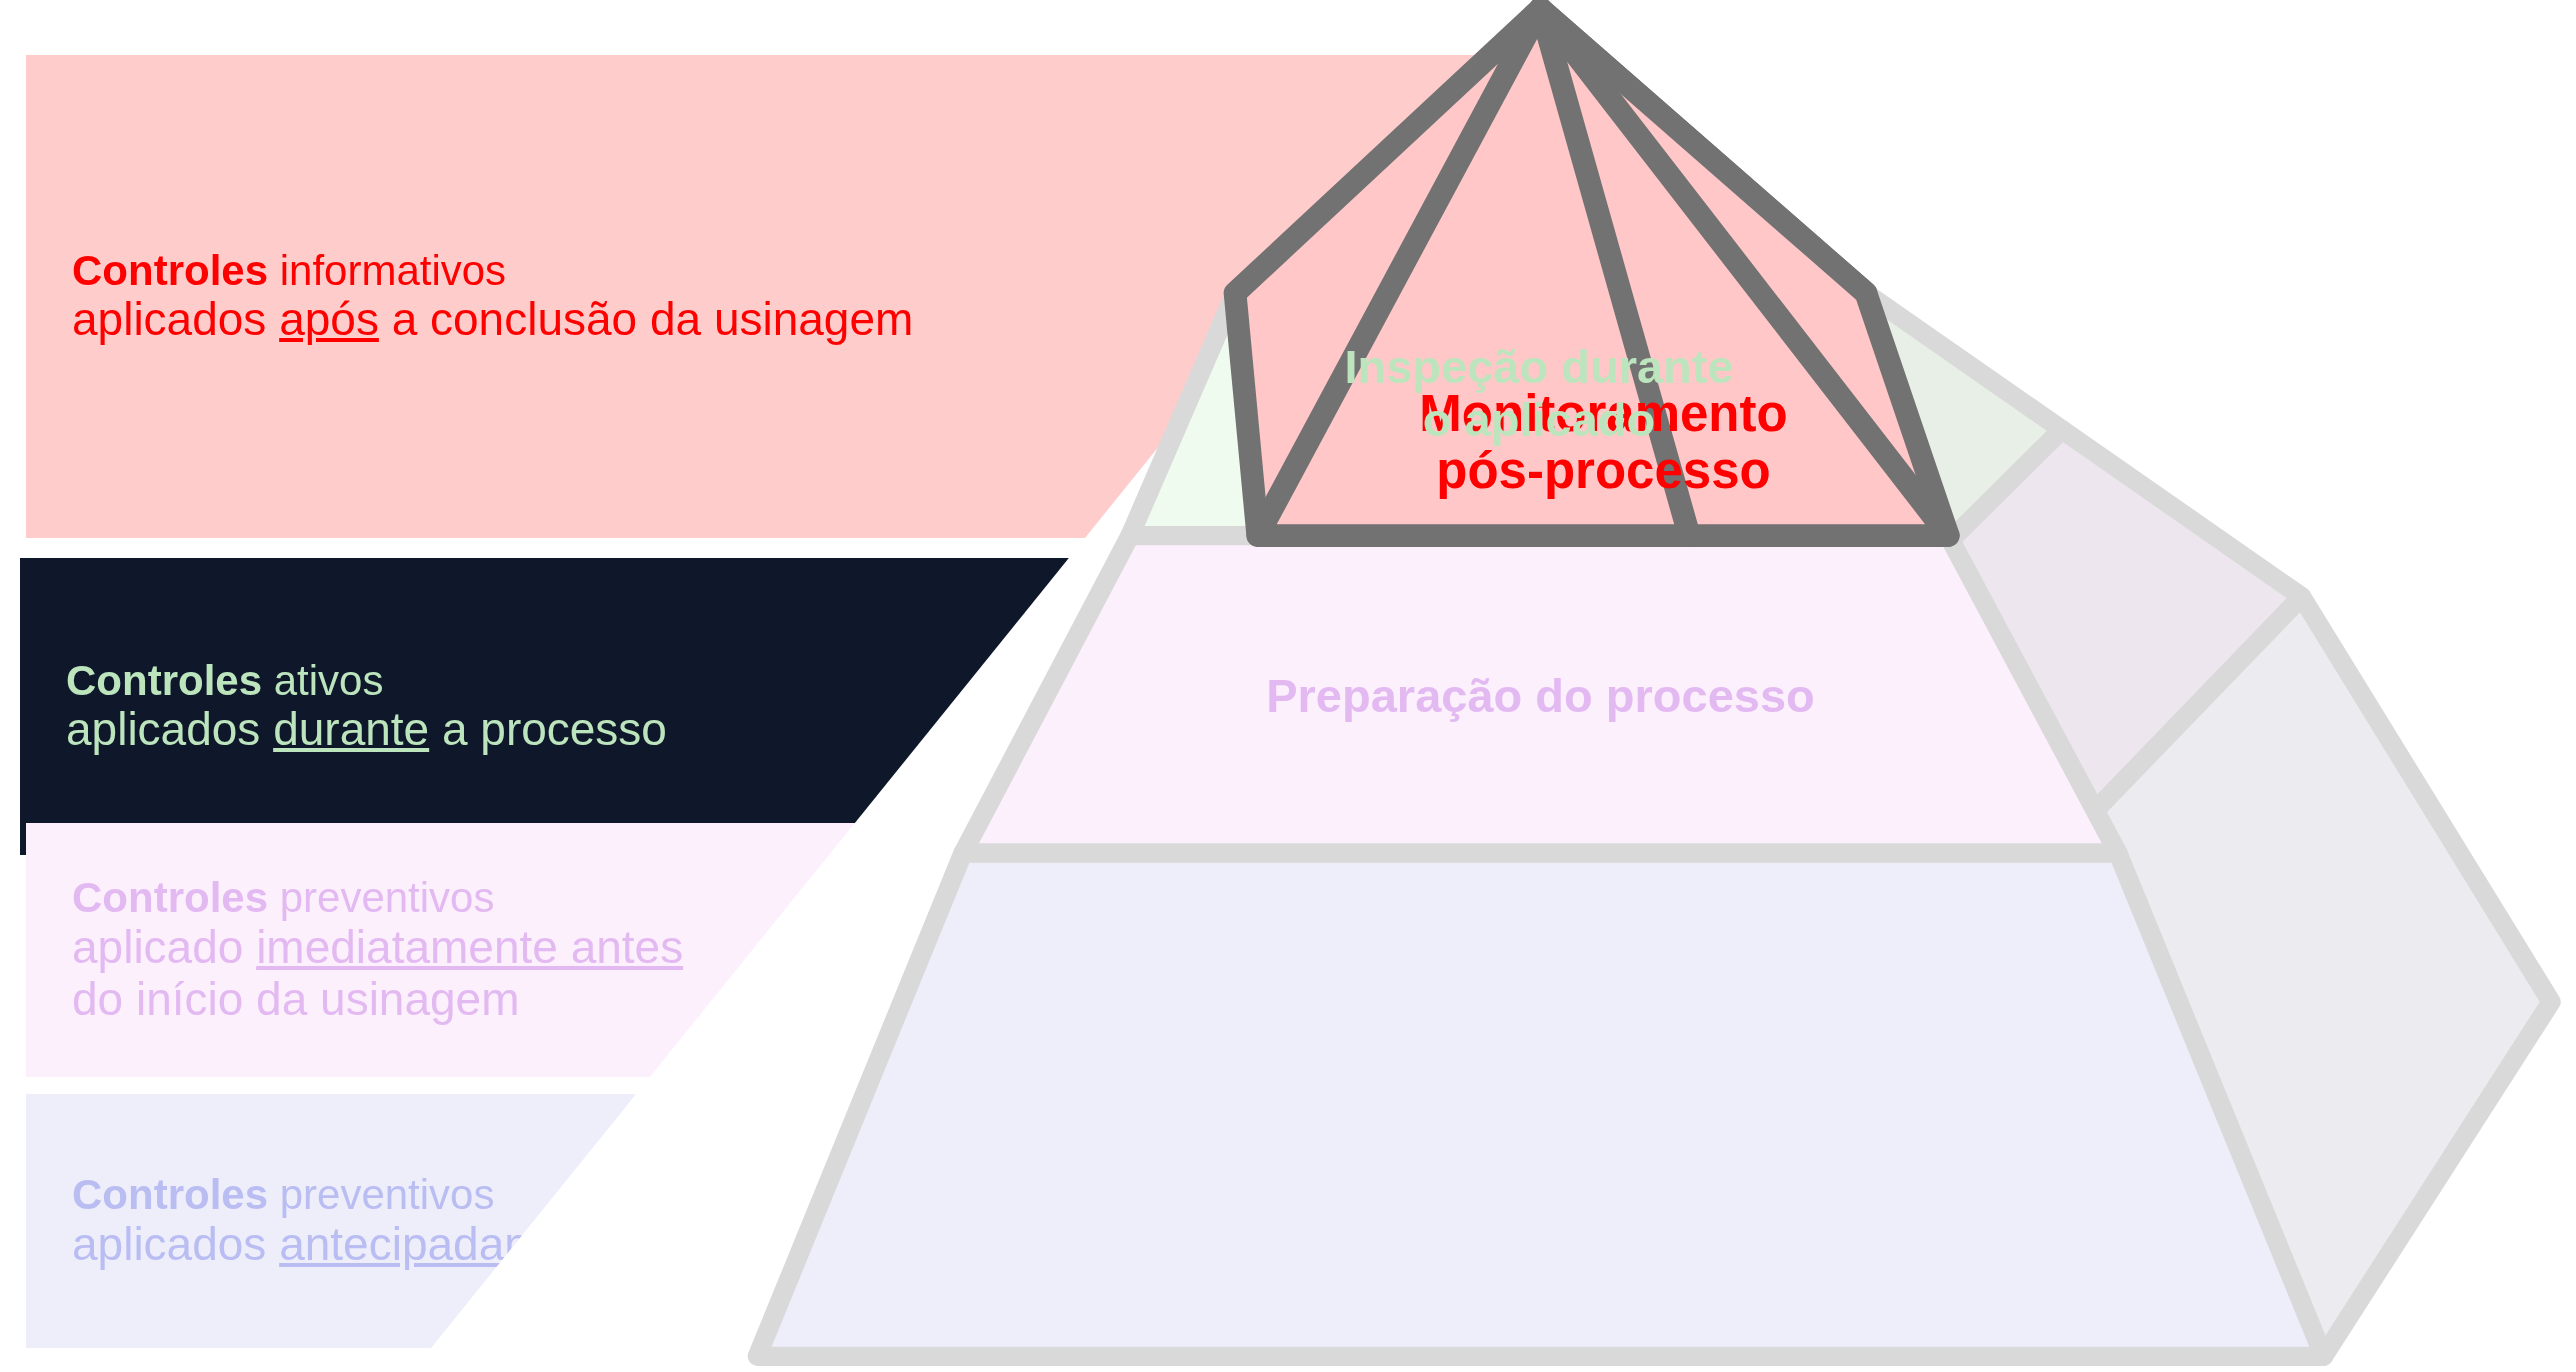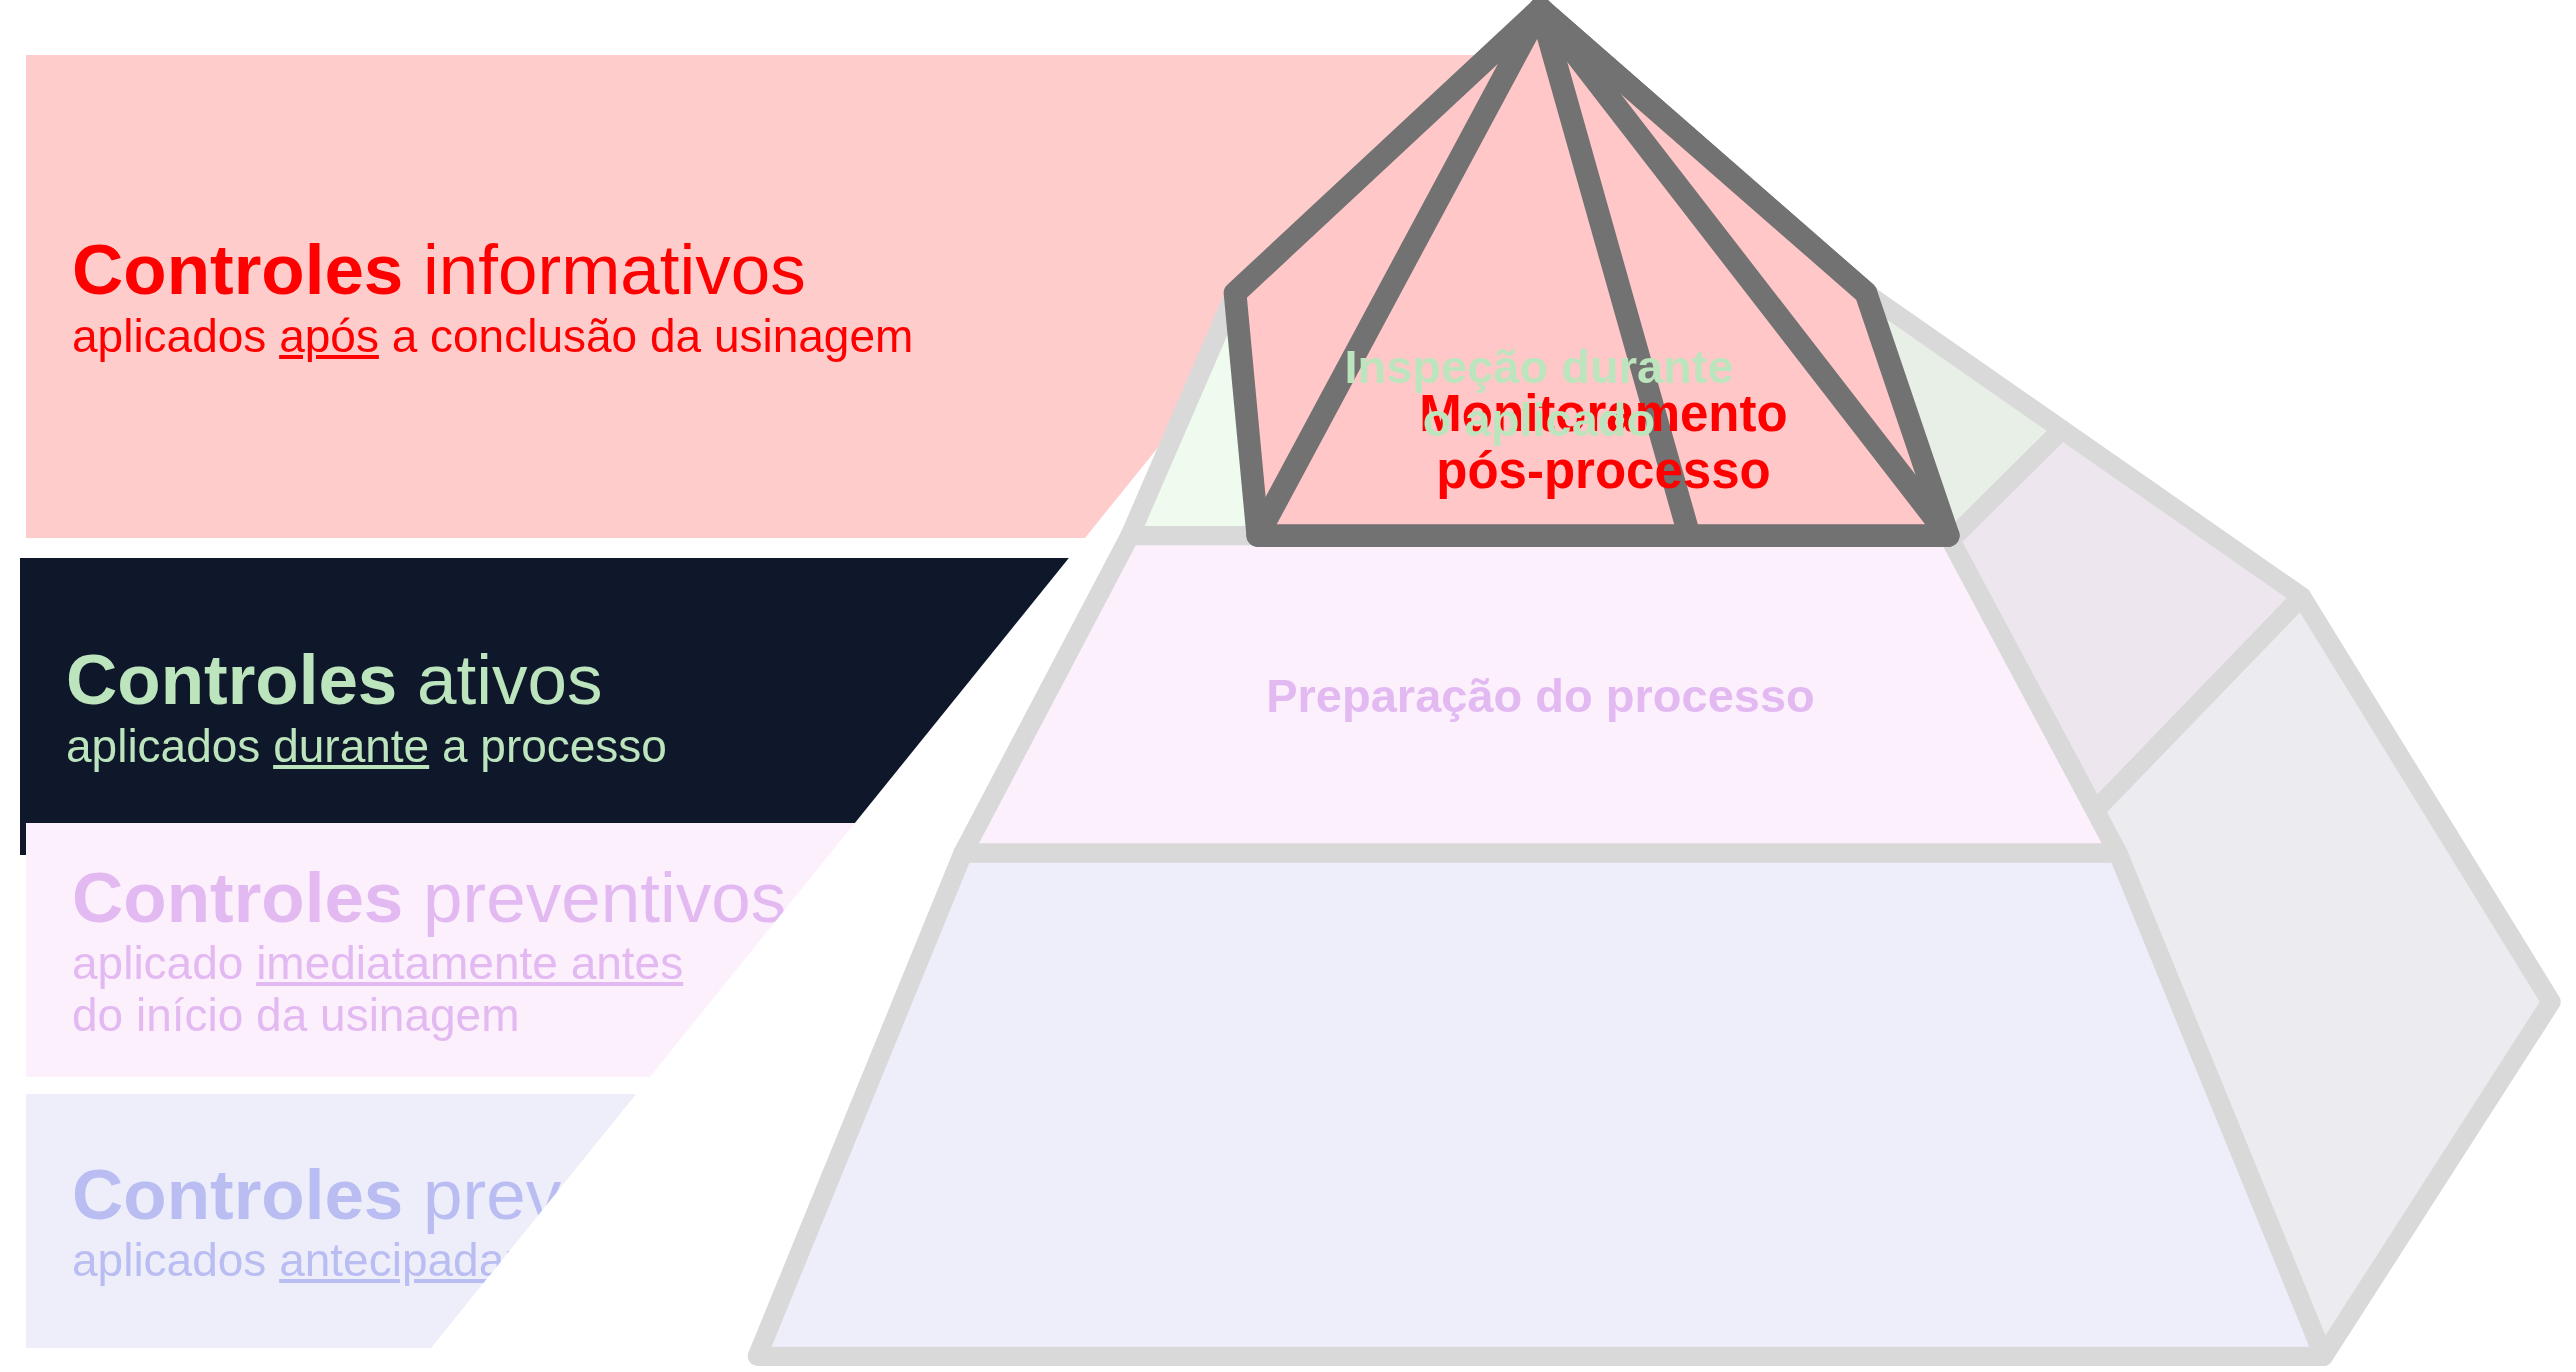--- a/index.html
+++ b/index.html
@@ -5,21 +5,21 @@
   html,body{margin:0;padding:0;background:#ffffff;}
   body{width:2576px;height:1372px;overflow:hidden;
        font-family:"Liberation Sans","DejaVu Sans",sans-serif;}
   #stage{position:relative;width:2576px;height:1372px;background:#fff;}
   #pyramid-svg{position:absolute;left:0;top:0;width:2576px;height:1372px;}
 
   .band{position:absolute;box-sizing:border-box;display:flex;
         flex-direction:column;justify-content:center;}
   .band-text{padding-left:46px;line-height:1.13;}
   .band-line{white-space:nowrap;}
-  .l1{font-size:71px;}
+  .l1{font-size:42px;}
   .l2{font-size:46px;}
   .bold{font-weight:bold;}
   .bu{font-weight:normal;text-decoration:underline;}
 
   .tier-label{position:absolute;text-align:center;font-weight:bold;
               line-height:1.12;white-space:pre;pointer-events:none;}
 </style>
 </head>
 <body>
 

